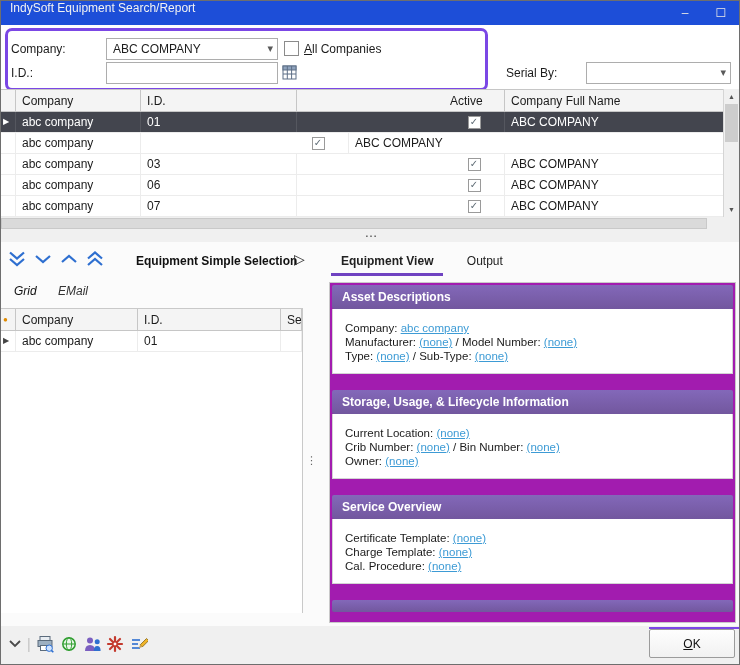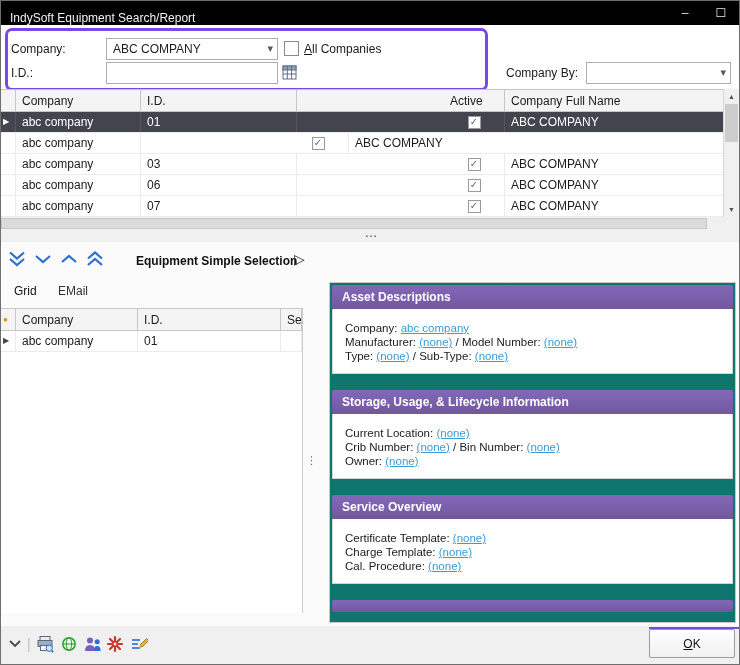--- a/index.html
+++ b/index.html
@@ -1,19 +1,19 @@
 <!DOCTYPE html>
 <html><head>
 <meta charset="utf-8">
 <style>
   html,body{margin:0;padding:0;}
   body{font-family:"Liberation Sans",sans-serif;background:#ffffff;}
   .window{position:relative;width:740px;height:665px;background:#f0f0f0;border:1px solid #6e6e6e;box-sizing:border-box;font-size:12px;color:#1b1b1b;overflow:hidden;}
   
-  .titlebar{position:absolute;top:0;left:0;right:0;height:24px;background:#000000;display:flex;align-items:flex-end;}
+  .titlebar{position:absolute;top:0;left:0;right:0;height:24px;background:#1d4ed8;display:flex;align-items:flex-start;}
   .titlebar-title{color:#f2f2f2;padding-left:9px;font-size:12px;}
   .win-buttons{margin-left:auto;display:flex;height:100%;}
   .win-btn{width:36px;height:100%;display:flex;align-items:center;justify-content:center;color:#e6e6e6;font-size:12px;}
   
   .form-area{position:absolute;top:24px;left:0;right:0;height:64px;background:#ffffff;}
   .hl-box{position:absolute;top:3px;left:4px;width:477px;height:57px;border:3px solid #7b47e5;border-radius:7px;pointer-events:none;}
   .lbl{position:absolute;font-size:12px;color:#1b1b1b;white-space:nowrap;}
   .combo,.tbox{position:absolute;height:22px;background:#fff;border:1px solid #adadad;box-sizing:border-box;font-size:12px;display:flex;align-items:center;padding-left:6px;}
   .combo-arrow{position:absolute;right:4px;top:3px;color:#5a5a5a;font-size:11px;}
   .checkbox{position:absolute;width:15px;height:15px;background:#fff;border:1px solid #8b8b8b;box-sizing:border-box;}
@@ -44,37 +44,37 @@
   .hscroll{position:absolute;top:216px;left:0;width:740px;height:13px;background:#f0f0f0;}
   .hs-thumb{position:absolute;left:0;top:1px;width:706px;height:11px;background:#dadada;border:1px solid #c9c9c9;box-sizing:border-box;}
   .splitter-h{position:absolute;top:229px;left:0;width:740px;height:12px;display:flex;align-items:flex-start;justify-content:center;color:#444;font-size:13px;line-height:6px;}
   .vsplit{position:absolute;left:303px;top:307px;width:15px;height:305px;display:flex;align-items:center;justify-content:center;color:#666;font-size:11px;}
   
   .lower-bg{position:absolute;top:241px;left:0;right:0;bottom:38px;background:#fbfbfb;}
   .nav-btn{position:absolute;width:24px;height:22px;display:flex;align-items:center;justify-content:center;cursor:pointer;}
   .panel-title{position:absolute;font-weight:bold;font-size:12px;color:#111;white-space:nowrap;}
   .play{position:absolute;font-size:14px;color:#333;}
   .tabs-left{position:absolute;top:279px;left:4px;}
-  .tab{display:inline-block;padding:4px 9px 14px 9px;font-size:12px;color:#333;border-bottom:3px solid transparent;cursor:pointer;}
+  .tab{display:inline-block;padding:4px 9px 14px 9px;font-size:12px;color:#333;border-bottom:3px solid transparent;cursor:pointer;font-style:italic;}
   .tab.active{color:#111;border-bottom-color:#6f42c1;}
   .sgrid{position:absolute;top:307px;left:0;width:302px;height:305px;background:#fff;border-right:1px solid #c9c9c9;border-top:1px solid #c9c9c9;box-sizing:border-box;}
   .sg-header{display:flex;height:22px;background:#f4f4f4;border-bottom:1px solid #c6c6c6;box-sizing:border-box;}
   .sg-h{border-right:1px solid #c6c6c6;display:flex;align-items:center;padding-left:6px;box-sizing:border-box;white-space:nowrap;overflow:hidden;}
   .sg-row{display:flex;height:21px;background:#fff;border-bottom:1px solid #ececec;box-sizing:border-box;}
   .sg-c{border-right:1px solid #ececec;display:flex;align-items:center;padding-left:6px;box-sizing:border-box;overflow:hidden;white-space:nowrap;}
   .s-sel{width:15px;padding-left:2px;}
   .s-c1{width:122px;}
   .s-c2{width:143px;}
   .s-c3{flex:1;}
   .dot{color:#e08a00;font-size:8px;line-height:1;}
   
   .tabs-right{position:absolute;top:247px;left:330px;}
   .tab2{display:inline-block;padding:6px 10px 5px 10px;font-size:12px;color:#222;border-bottom:3px solid transparent;margin-right:10px;cursor:pointer;}
   .tab2.active{font-weight:bold;border-bottom-color:#6f42c1;}
-  .detail-box{position:absolute;left:328px;top:281px;width:407px;height:341px;border:1px solid #c9c9c9;background:#0f766e;box-sizing:border-box;overflow:hidden;padding:2px;}
+  .detail-box{position:absolute;left:328px;top:281px;width:407px;height:341px;border:1px solid #c9c9c9;background:#a21caf;box-sizing:border-box;overflow:hidden;padding:2px;}
   .sect{margin-bottom:16px;}
   .sect-header{height:24px;background:linear-gradient(#8368b9,#72579e);color:#fff;font-weight:bold;font-size:12px;display:flex;align-items:center;padding-left:10px;border-radius:2px;}
   .sect-body{border:1px solid #d4d4d4;border-top:none;background:#fff;padding:12px 8px 10px 12px;font-size:11.5px;line-height:14px;color:#1b1b1b;}
   .lnk{color:#3d9bd5;text-decoration:underline;cursor:pointer;}
   
   .footer{position:absolute;left:0;right:0;bottom:0;height:38px;background:#f0f0f0;}
   .ok-line{position:absolute;top:1px;right:0;width:90px;height:2px;background:#7b47e5;}
   .ok-btn{position:absolute;right:4px;bottom:6px;width:84px;height:27px;background:linear-gradient(#fefefe,#f1f1f1);border:1px solid #9b9b9b;border-radius:2px;display:flex;align-items:center;justify-content:center;font-size:12px;color:#111;cursor:pointer;}
   .foot-sep{position:absolute;left:26px;top:10px;color:#c2c2c2;font-size:14px;}
 </style>
@@ -108,21 +108,21 @@
     <div class="tbox" style="left:105px;top:37px;width:172px;">
         <span></span>
       </div>
     <div class="iconbox" style="left:280px;top:39px;width:18px;height:18px;">
       <svg width="16" height="16" viewBox="0 0 16 16">
         <rect x="1" y="1" width="13" height="13" fill="#ffffff" stroke="#5d6f86"></rect>
         <rect x="1" y="1" width="13" height="4" fill="#8fa3bd" stroke="#5d6f86"></rect>
         <path d="M1 9 H14 M5.3 1 V14 M9.6 1 V14" stroke="#5d6f86" stroke-width="1" fill="none"></path>
       </svg>
     </div>
-    <span class="lbl" style="left:505px;top:41px;">Company By:</span>
+    <span class="lbl" style="left:505px;top:41px;">Serial By:</span>
     <div class="combo" style="left:585px;top:37px;width:145px;">
       <span></span>
       <span class="combo-arrow">▾</span>
     </div>
   </div>
 
   <div class="grid-header">
     <div class="gh w-sel"></div>
     <div class="gh w-c1">Company</div>
     <div class="gh w-c2">I.D.</div>
@@ -261,20 +261,24 @@
       <div class="sg-c s-c1">abc company</div>
       <div class="sg-c s-c2">01</div>
       <div class="sg-c s-c3"></div>
     </div>
   </div>
 
   <div class="vsplit">
       <span>⋮</span>
     </div>
 
+  <div class="tabs-right">
+    <span class="tab2 active">Equipment View</span>
+    <span class="tab2">Output</span>
+  </div>
 
   <div class="detail-box">
     <div class="sect">
       <div class="sect-header">Asset Descriptions</div>
       <div class="sect-body">
         <div><span>Company:</span> <span class="lnk">abc company</span></div>
         <div><span>Manufacturer:</span> <span class="lnk">(none)</span> <span>/ Model Number:</span> <span class="lnk">(none)</span></div>
         <div><span>Type:</span> <span class="lnk">(none)</span> <span>/ Sub-Type:</span> <span class="lnk">(none)</span></div>
       </div>
     </div>

